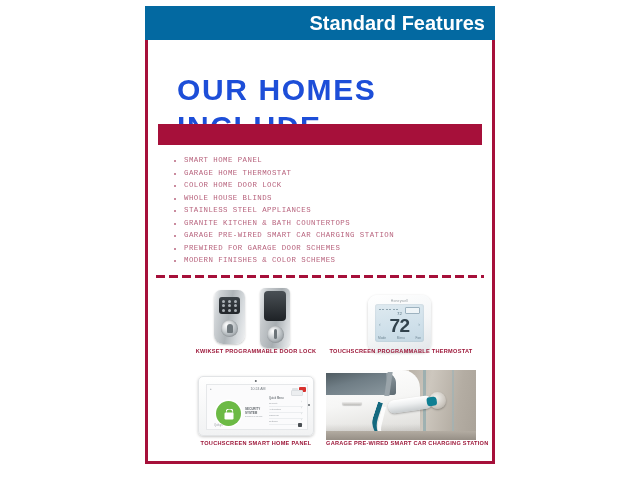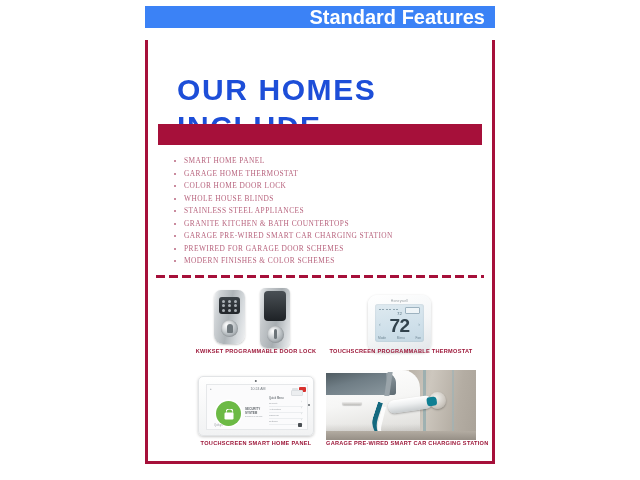--- a/index.html
+++ b/index.html
@@ -23,22 +23,22 @@
     height: 480px;
     background: #ffffff;
   }
 
   
   #header-band {
     position: absolute;
     left: 145px;
     top: 6px;
     width: 350px;
-    height: 22px;
-    background: #3b82f6;
+    height: 34px;
+    background: #0369a1;
     box-sizing: border-box;
   }
   #header-title {
     position: absolute;
     right: 10px;
     top: 50%;
     transform: translateY(-50%);
     color: #ffffff;
     font-size: 20px;
     font-weight: bold;
@@ -95,21 +95,21 @@
     list-style: none;
   }
   #feature-list li {
     position: relative;
     padding-left: 14px;
     margin: 0 0 5.1px 0;
     color: #B8647E;
     font-size: 7.4px;
     letter-spacing: 0.45px;
     line-height: 1;
-    font-family: Liberation Serif, serif;
+    font-family: Liberation Mono, monospace;
     white-space: nowrap;
   }
   #feature-list li::before {
     content: "";
     position: absolute;
     left: 4px;
     top: 3px;
     width: 2.3px;
     height: 2.3px;
     border-radius: 50%;

